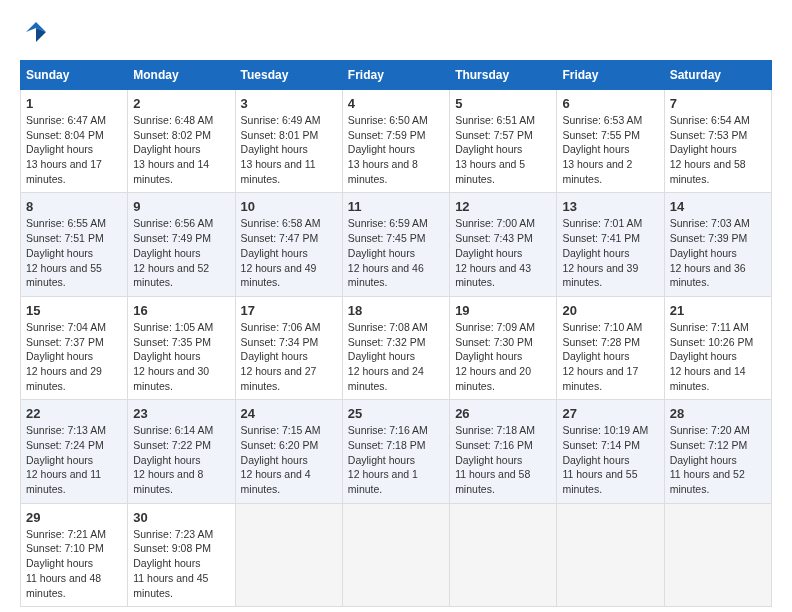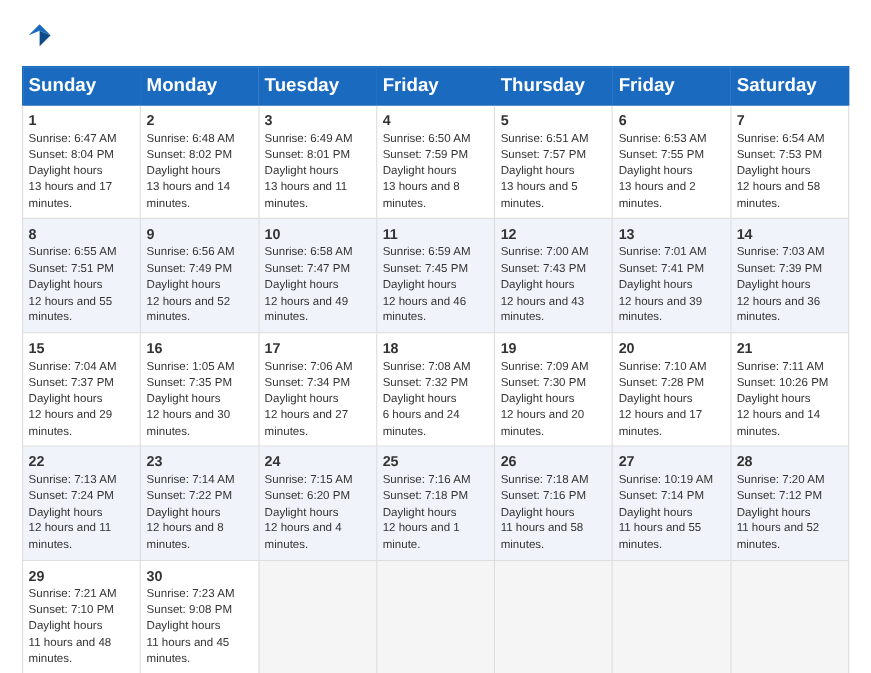--- a/index.html
+++ b/index.html
@@ -53,21 +53,21 @@
       color: #555;
     }
     table {
       width: 100%;
       border-collapse: collapse;
       table-layout: fixed;
     }
     thead th {
       background: #1a6bbf;
       color: #fff;
-      font-size: 17px;
+      font-size: 12px;
       font-weight: bold;
       padding: 7px 5px;
       text-align: left;
       border: 1px solid #1a6bbf;
     }
     tbody td {
       vertical-align: top;
       padding: 6px 5px;
       font-size: 10.5px;
       color: #333;
@@ -283,21 +283,21 @@
           <span>Daylight hours</span><br>
           <span>12 hours and 27 minutes.</span>
         </div>
       </td>
         <td>
         <span class="day-num">18</span>
         <div class="cell-content">
           <span>Sunrise: 7:08 AM</span><br>
           <span>Sunset: 7:32 PM</span><br>
           <span>Daylight hours</span><br>
-          <span>6 hours and 24 minutes.</span>
+          <span>12 hours and 24 minutes.</span>
         </div>
       </td>
         <td>
         <span class="day-num">19</span>
         <div class="cell-content">
           <span>Sunrise: 7:09 AM</span><br>
           <span>Sunset: 7:30 PM</span><br>
           <span>Daylight hours</span><br>
           <span>12 hours and 20 minutes.</span>
         </div>
@@ -327,21 +327,21 @@
         <div class="cell-content">
           <span>Sunrise: 7:13 AM</span><br>
           <span>Sunset: 7:24 PM</span><br>
           <span>Daylight hours</span><br>
           <span>12 hours and 11 minutes.</span>
         </div>
       </td>
         <td>
         <span class="day-num">23</span>
         <div class="cell-content">
-          <span>Sunrise: 7:14 AM</span><br>
+          <span>Sunrise: 6:14 AM</span><br>
           <span>Sunset: 7:22 PM</span><br>
           <span>Daylight hours</span><br>
           <span>12 hours and 8 minutes.</span>
         </div>
       </td>
         <td>
         <span class="day-num">24</span>
         <div class="cell-content">
           <span>Sunrise: 7:15 AM</span><br>
           <span>Sunset: 6:20 PM</span><br>

